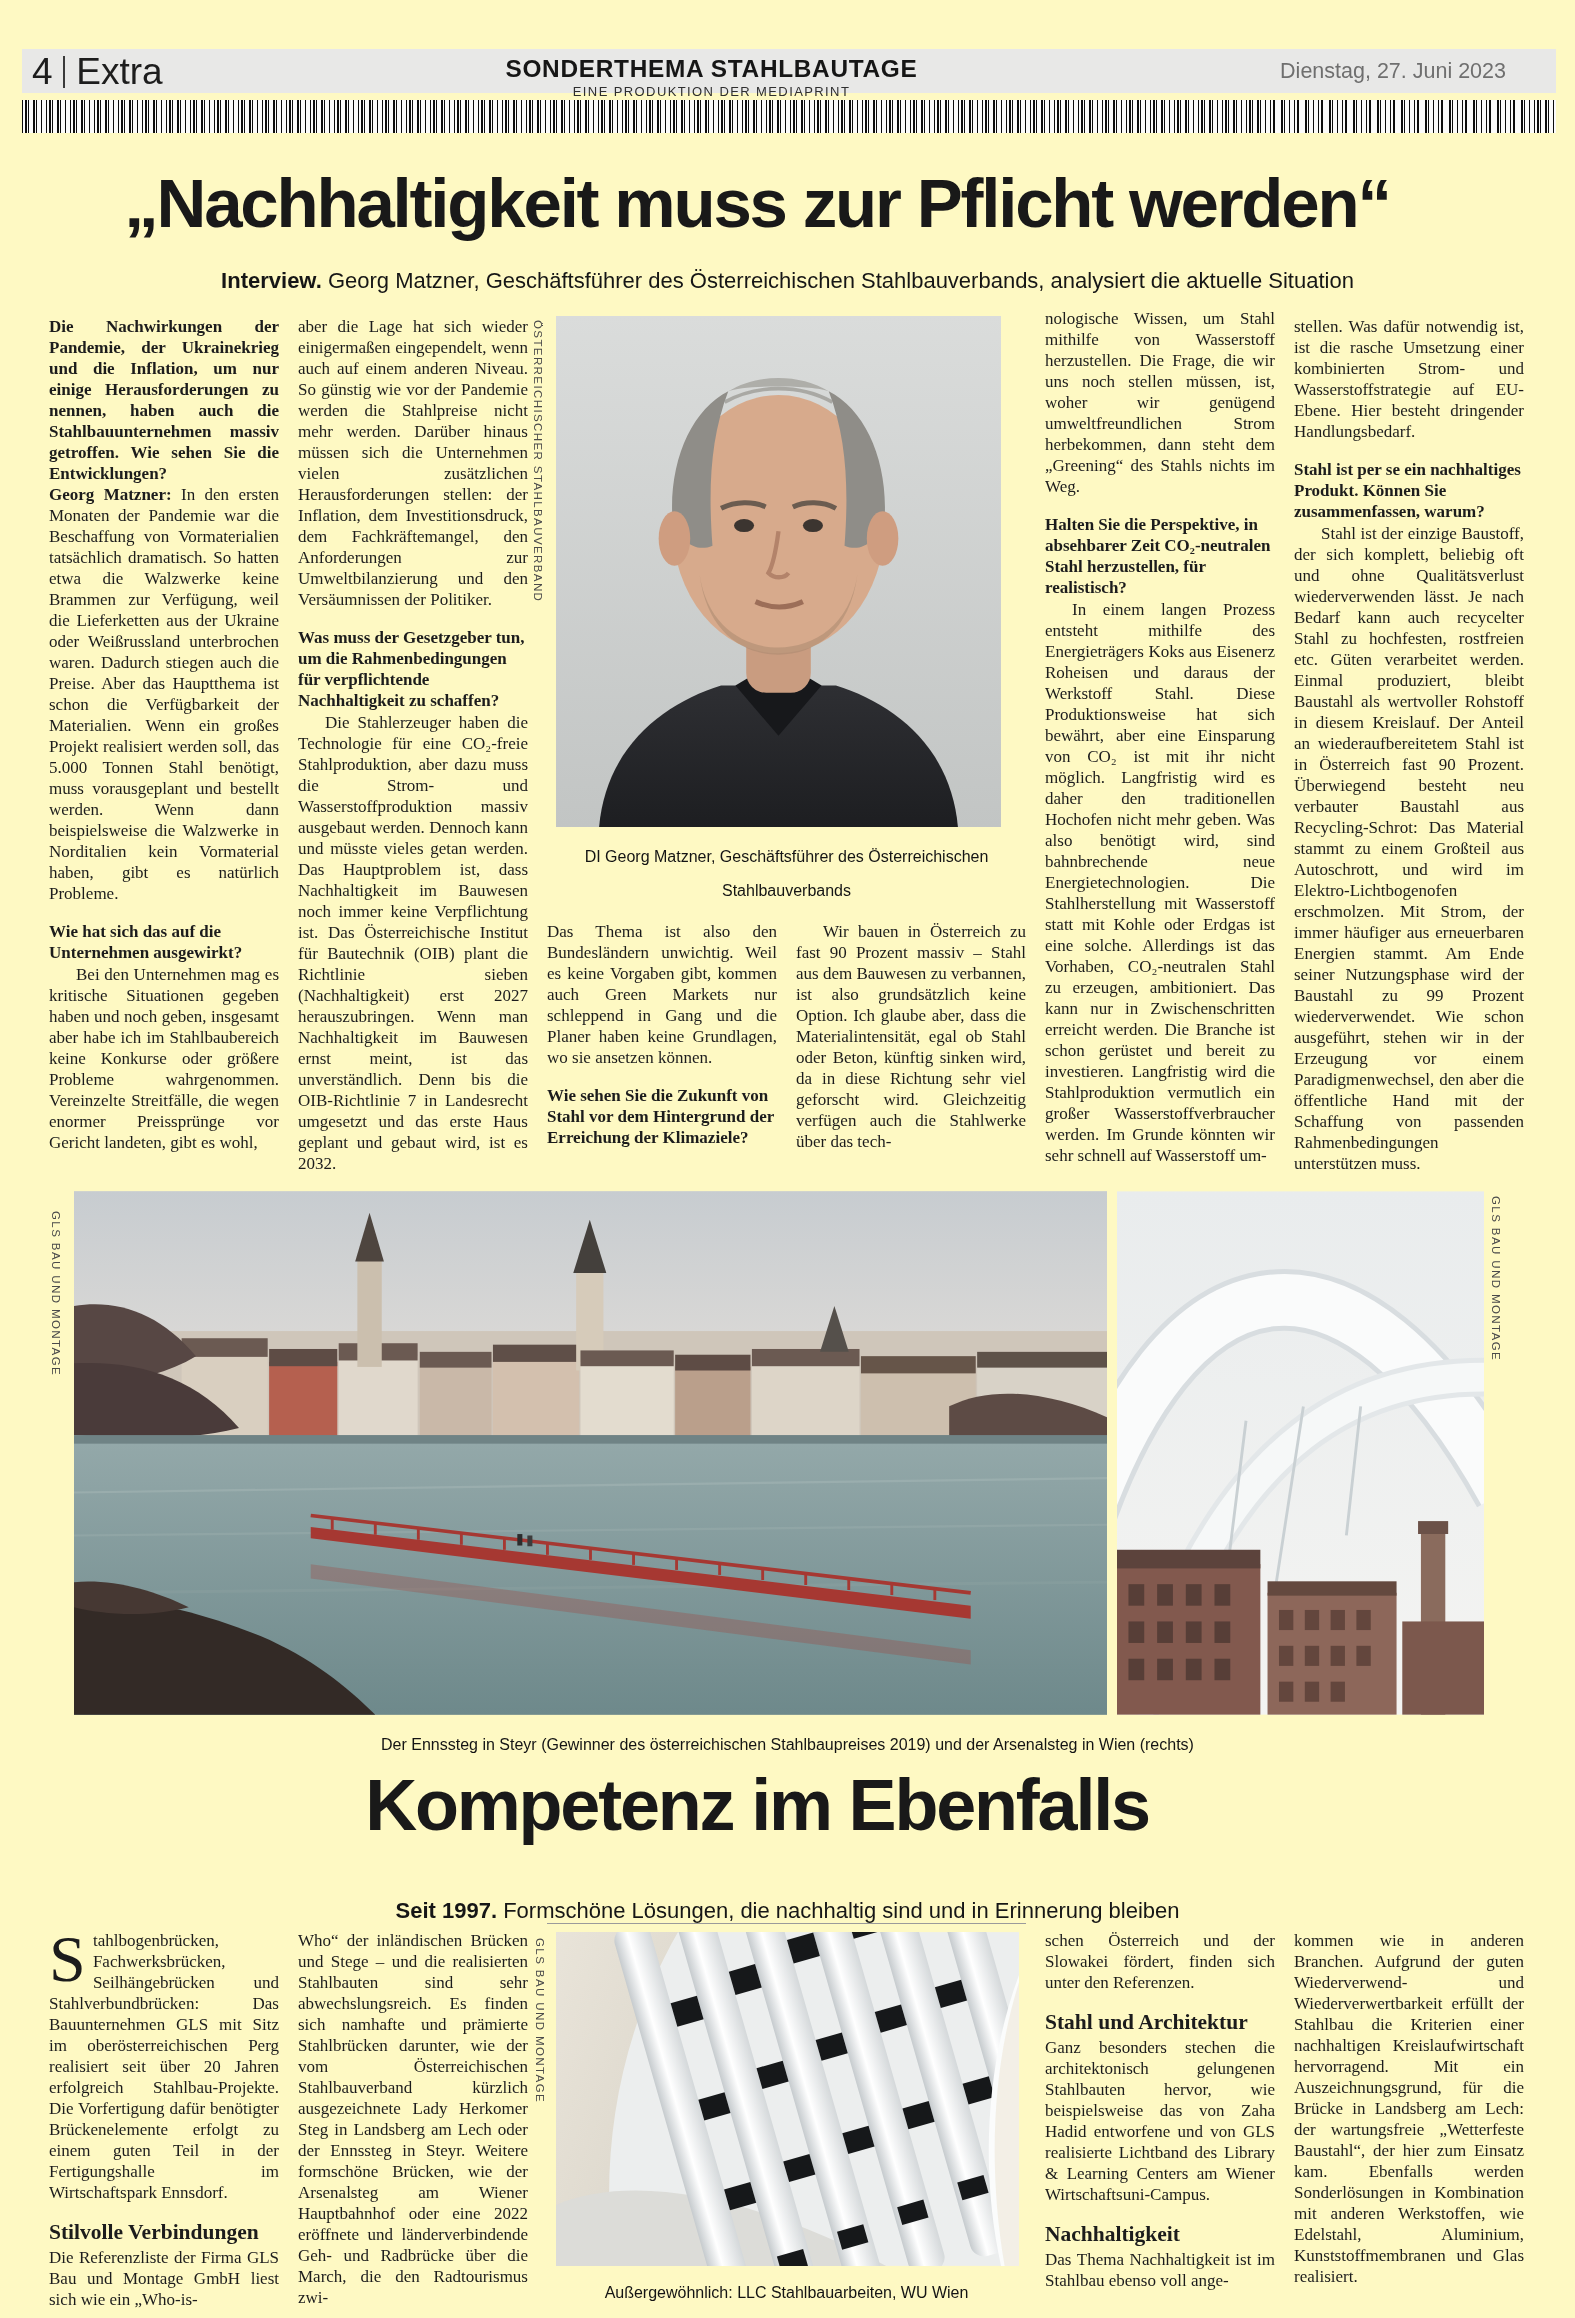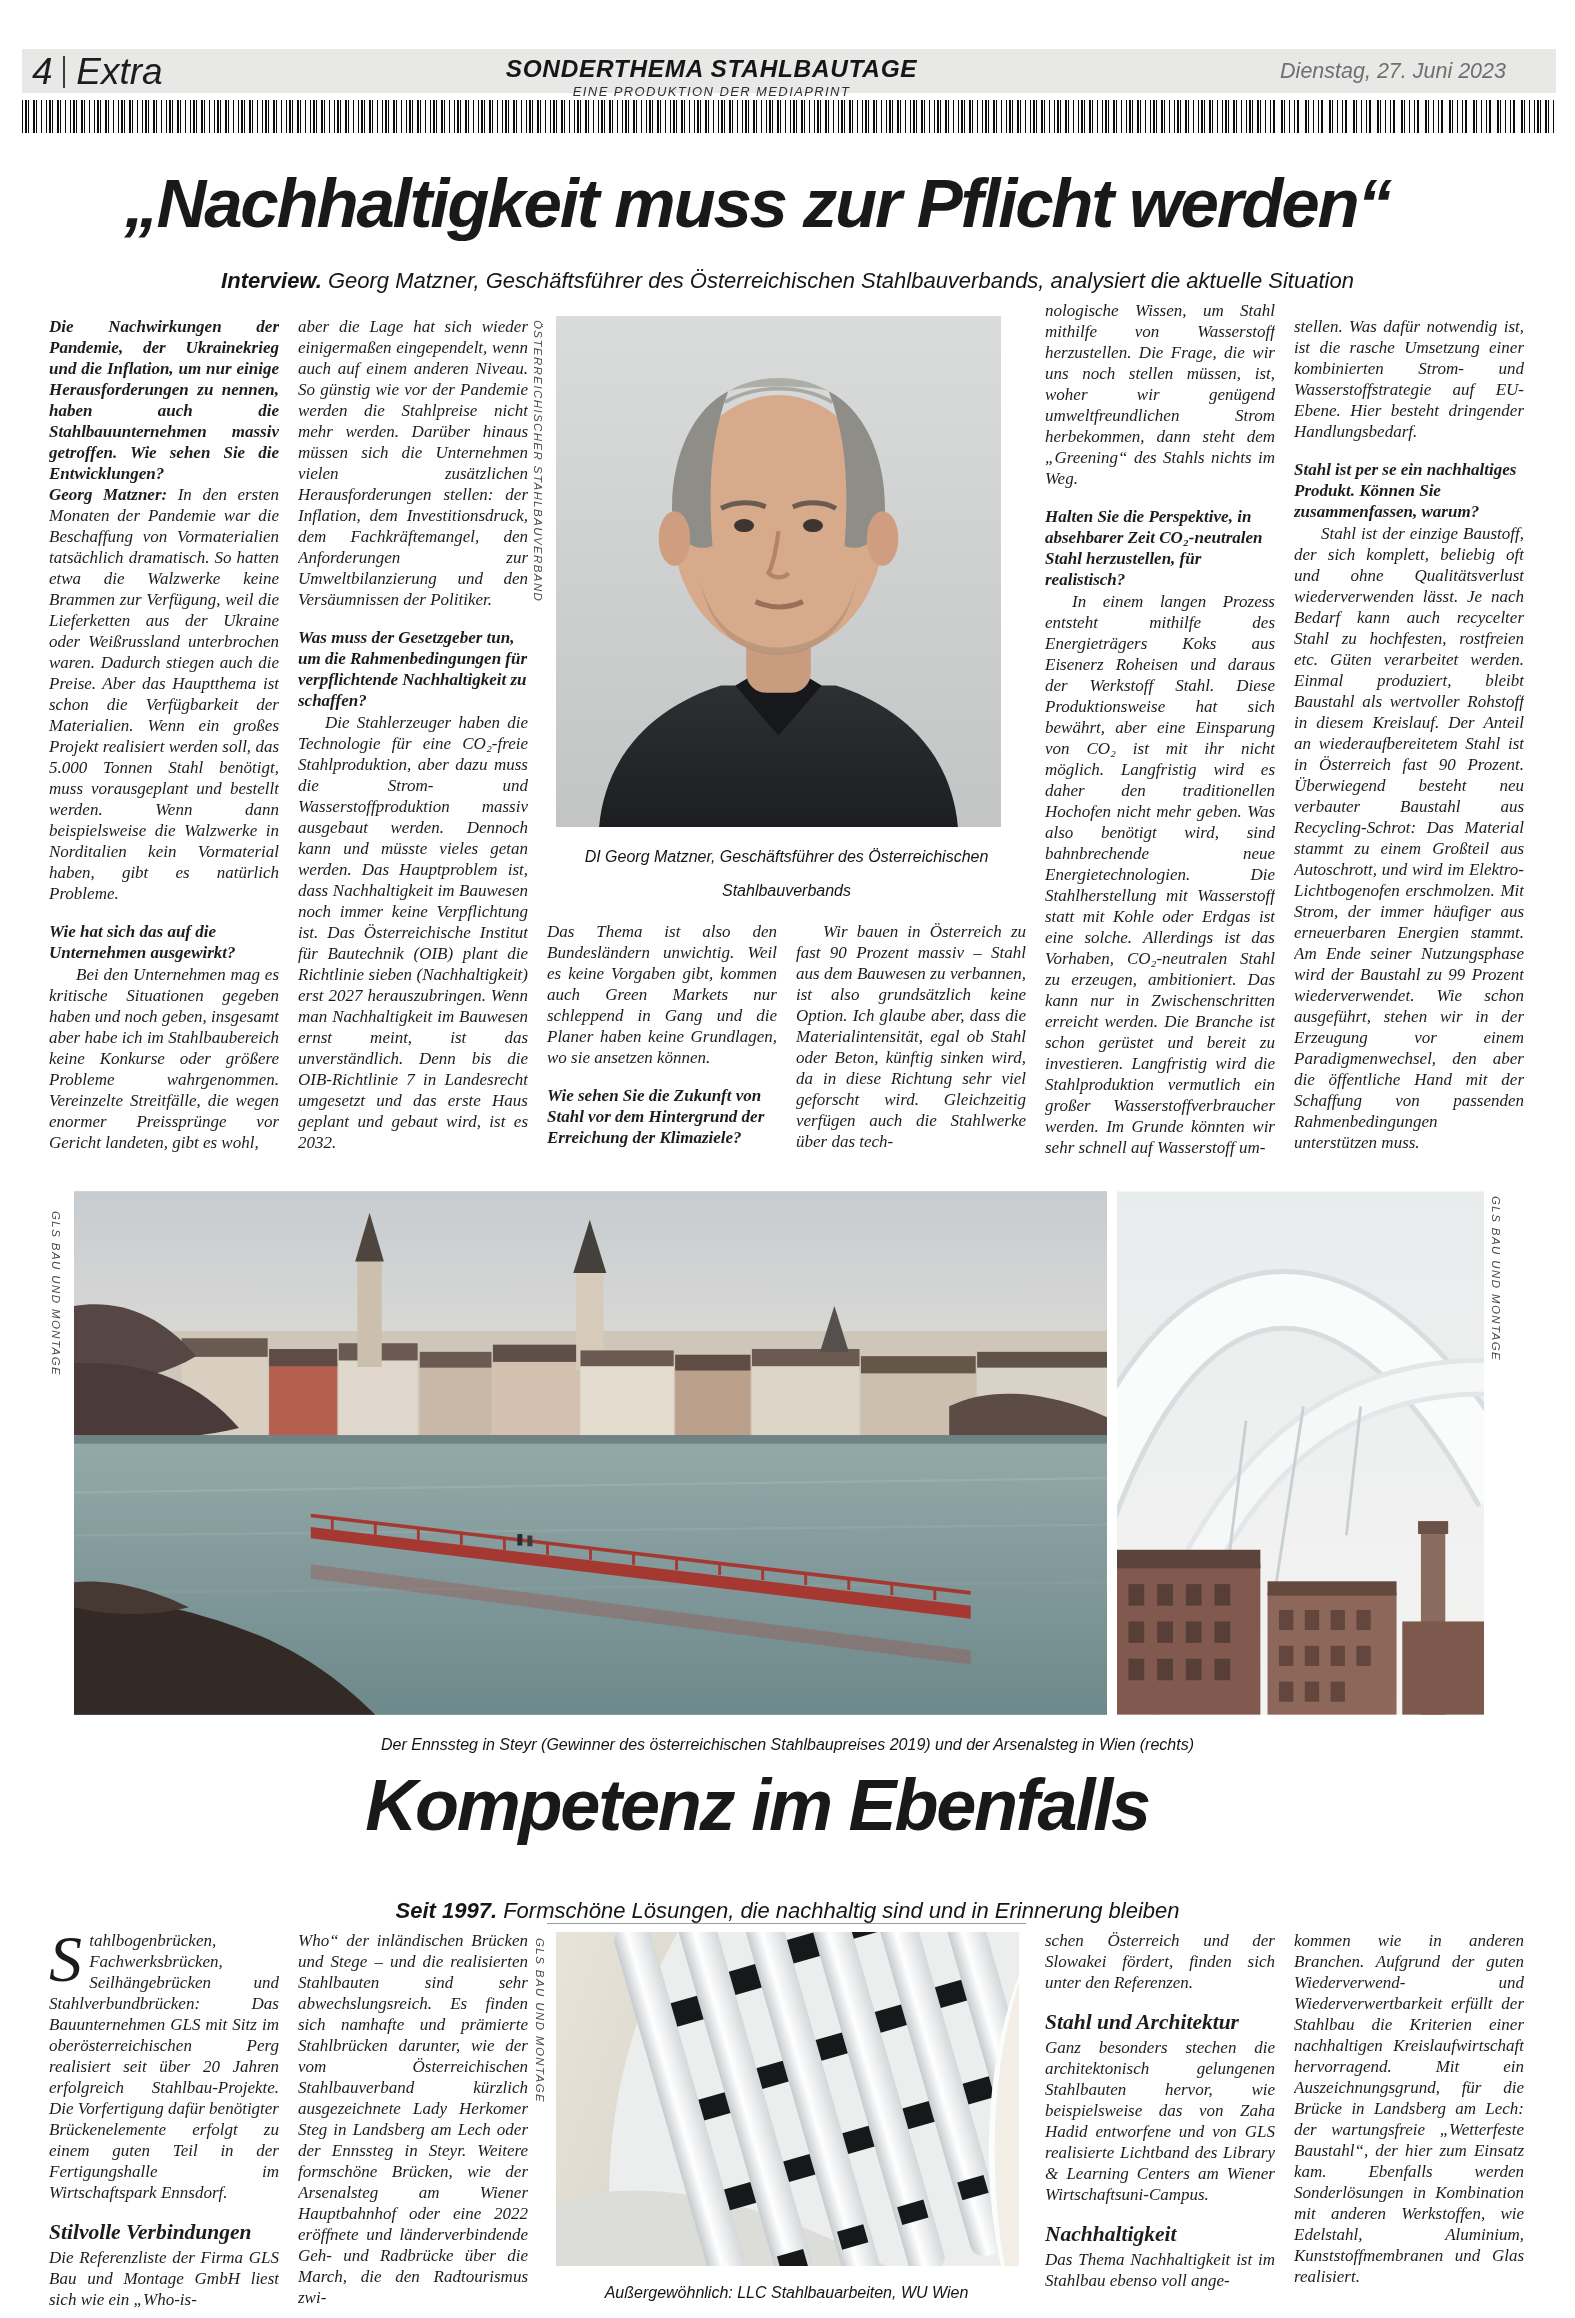--- a/index.html
+++ b/index.html
@@ -1,17 +1,17 @@
 <!DOCTYPE html>
 <html lang="de" style="font-size:11.5px"><head>
 <meta charset="utf-8">
 <style>
   html,body{margin:0;padding:0;background:#9a9a9a;}
-  #page{position:relative;width:1575px;height:2319px;background:#ffffff;overflow:hidden;
-        font-family:"Liberation Serif",serif;color:#1c1c1c;font-style:italic;}
+  #page{position:relative;width:1575px;height:2319px;background:#fef9c3;overflow:hidden;
+        font-family:"Liberation Serif",serif;color:#1c1c1c;}
   .abs{position:absolute;}
   
   #hdrband{left:21.5px;top:49px;width:1534px;height:44px;background:#e8e8e7;}
   #pgno{left:32px;top:50px;font-family:"Liberation Sans",sans-serif;font-size:37px;line-height:43px;color:#1d1d1d;}
   #pgno .bar{display:inline-block;width:2.2px;height:32px;background:#3a3a3a;margin:0 11.5px -4.3px 10px;}
   #hdrcenter{left:0;top:55px;width:1423px;text-align:center;font-family:"Liberation Sans",sans-serif;}
   #hdrtitle{font-size:24.4px;font-weight:bold;letter-spacing:0.7px;color:#161616;}
   #hdrsub{font-size:13px;letter-spacing:1.4px;color:#2e2e2e;margin-top:0.7px;}
   #hdrdate{right:69px;top:59px;font-family:"Liberation Sans",sans-serif;font-size:21.5px;color:#6f6f6f;}
   
@@ -121,21 +121,21 @@
   <div class="abs cap" style="left:547px;top:840px;width:479px;">DI Georg Matzner, Geschäftsführer des Österreichischen Stahlbauverbands</div>
 
   <div class="abs col" style="left:547px;top:921px;height:259px;">
     <p>Das Thema ist also den Bundesländern unwichtig. Weil es keine Vorgaben gibt, kommen auch Green Markets nur schleppend in Gang und die Planer haben keine Grundlagen, wo sie ansetzen können.</p>
     <p class="q">Wie sehen Sie die Zukunft von Stahl vor dem Hintergrund der Erreichung der Klimaziele?</p>
   </div>
   <div class="abs col" style="left:796px;top:921px;height:259px;">
     <p class="ind">Wir bauen in Österreich zu fast 90 Prozent massiv – Stahl aus dem Bauwesen zu verbannen, ist also grundsätzlich keine Option. Ich glaube aber, dass die Materialintensität, egal ob Stahl oder Beton, künftig sinken wird, da in diese Richtung sehr viel geforscht wird. Gleichzeitig verfügen auch die Stahlwerke über das tech-</p>
   </div>
 
-  <div class="abs col" style="left:1045px;top:300px;height:865px;">
+  <div class="abs col" style="left:1045px;top:308px;height:865px;">
     <p>nologische Wissen, um Stahl mithilfe von Wasserstoff herzustellen. Die Frage, die wir uns noch stellen müssen, ist, woher wir genügend umweltfreundlichen Strom herbekommen, dann steht dem „Greening“ des Stahls nichts im Weg.</p>
     <p class="q">Halten Sie die Perspektive, in absehbarer Zeit CO₂-neutralen Stahl herzustellen, für realistisch?</p>
     <p class="ind">In einem langen Prozess entsteht mithilfe des Energieträgers Koks aus Eisenerz Roheisen und daraus der Werkstoff Stahl. Diese Produktionsweise hat sich bewährt, aber eine Einsparung von CO₂ ist mit ihr nicht möglich. Langfristig wird es daher den traditionellen Hochofen nicht mehr geben. Was also benötigt wird, sind bahnbrechende neue Energietechnologien. Die Stahlherstellung mit Wasserstoff statt mit Kohle oder Erdgas ist eine solche. Allerdings ist das Vorhaben, CO₂-neutralen Stahl zu erzeugen, ambitioniert. Das kann nur in Zwischenschritten erreicht werden. Die Branche ist schon gerüstet und bereit zu investieren. Langfristig wird die Stahlproduktion vermutlich ein großer Wasserstoffverbraucher werden. Im Grunde könnten wir sehr schnell auf Wasserstoff um-</p>
   </div>
   <div class="abs col" style="left:1294px;top:316px;height:865px;">
     <p>stellen. Was dafür notwendig ist, ist die rasche Umsetzung einer kombinierten Strom- und Wasserstoffstrategie auf EU-Ebene. Hier besteht dringender Handlungsbedarf.</p>
     <p class="q">Stahl ist per se ein nachhaltiges Produkt. Können Sie zusammenfassen, warum?</p>
     <p class="ind">Stahl ist der einzige Baustoff, der sich komplett, beliebig oft und ohne Qualitätsverlust wiederverwenden lässt. Je nach Bedarf kann auch recycelter Stahl zu hochfesten, rostfreien etc. Güten verarbeitet werden. Einmal produziert, bleibt Baustahl als wertvoller Rohstoff in diesem Kreislauf. Der Anteil an wiederaufbereitetem Stahl ist in Österreich fast 90 Prozent. Überwiegend besteht neu verbauter Baustahl aus Recycling-Schrot: Das Material stammt zu einem Großteil aus Autoschrott, und wird im Elektro-Lichtbogenofen erschmolzen. Mit Strom, der immer häufiger aus erneuerbaren Energien stammt. Am Ende seiner Nutzungsphase wird der Baustahl zu 99 Prozent wiederverwendet. Wie schon ausgeführt, stehen wir in der Erzeugung vor einem Paradigmenwechsel, den aber die öffentliche Hand mit der Schaffung von passenden Rahmenbedingungen unterstützen muss.</p>
   </div>
 

